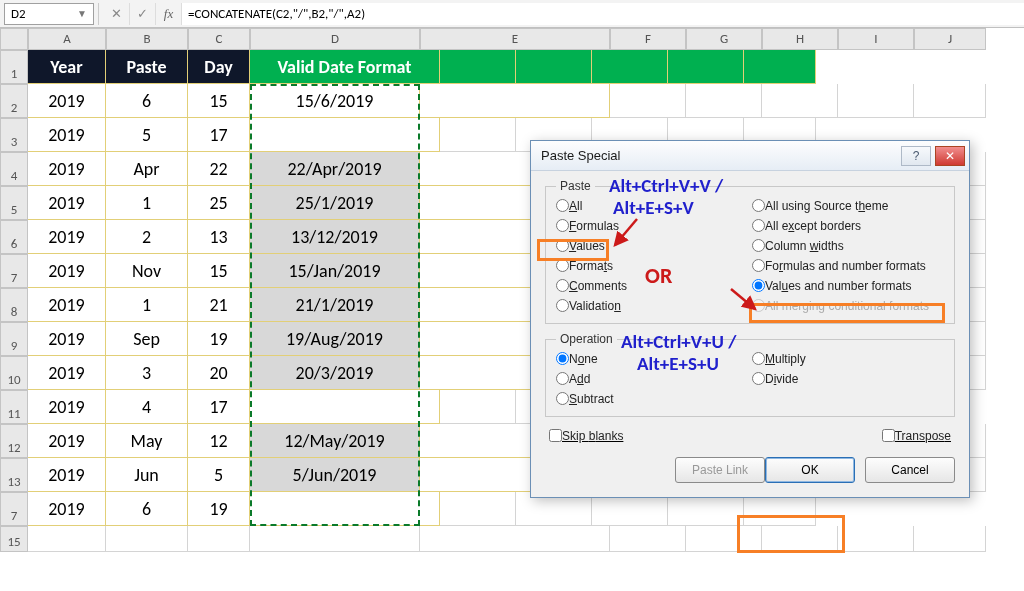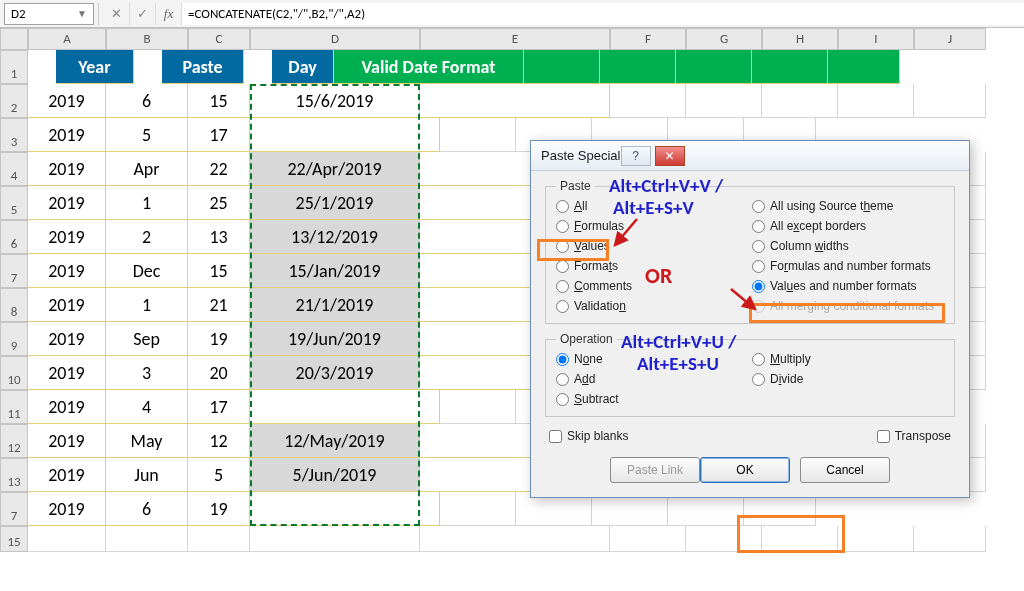--- a/index.html
+++ b/index.html
@@ -82,21 +82,21 @@
     background:#fff;
   }
   .row.hdr .cell {
     background: #00b050;
     color: #fff;
     font-weight: bold;
     font-size: 18px;
     border-right: 1px solid #e2cf77;
     border-bottom: 1px solid #e2cf77;
   }
-  .row.hdr .cell.blue { background: #0369a1; margin-left: 28px; }
+  .row.hdr .cell.blue { background: #0f172a; }
   .cell.empty { border-right:1px solid #d4d4d4; border-bottom:1px solid #d4d4d4; }
   .sel-range {
     background: #d8d8d8;
   }
   .row.firstdata .cell.colD { background:#fff; }
 
   
   .marching {
     position:absolute;
     border: 2px dashed #0a7a2a;
@@ -111,21 +111,21 @@
     background: #f0f0f0;
     border: 1px solid #6b8fb5;
     box-shadow: 3px 3px 12px rgba(0,0,0,0.25);
     font-family: "Segoe UI", Tahoma, sans-serif;
     font-size: 12px;
   }
   .dlg-titlebar {
     height: 30px;
     background: linear-gradient(#fdfdfe,#e6edf5);
     border-bottom:1px solid #c7d2df;
-    display:flex; align-items:center; 
+    display:flex; align-items:center; justify-content:space-between;
     padding: 0 4px 0 10px;
   }
   .dlg-title { font-size:13px; color:#1a1a1a; }
   .dlg-titlebtns { display:flex; gap:0; }
   .dlg-titlebtn {
     width: 30px; height: 20px; border:1px solid #aeb9c7;
     display:flex;align-items:center;justify-content:center;
     background: linear-gradient(#f7f9fc,#e1e8f0);
     font-size:12px;color:#4a5a70;
   }
@@ -138,30 +138,30 @@
     padding: 6px 10px 10px 10px;
   }
   legend { font-size:12px; color:#333; padding:0 4px; }
   .radio-grid {
     display:grid;
     grid-template-columns: 1fr 1fr;
     row-gap: 6px;
     column-gap: 4px;
   }
   .radio, .check {
-    display:flex; align-items:center; gap:5px;
+    display:flex; align-items:flex-start; 
     font-size:12px; color:#222;
   }
   .radio input, .check input { margin:0; }
   .radio .u { text-decoration: underline; }
   .radio.disabled, .radio.disabled .u { color:#aaa; }
   .dlg-row2 {
-    display:flex; justify-content:space-between; padding: 4px 4px 10px 4px;
-  }
-  .dlg-btnrow { display:flex; justify-content:center; align-items:center; padding-top:4px;}
+    display:flex; justify-content:space-between; padding: 4px 4px 10px 4px; text-decoration: underline;
+  }
+  .dlg-btnrow { display:flex; justify-content:flex-end; align-items:center; padding-top:4px;}
   .dlg-btn {
     min-width: 90px; height: 26px;
     border:1px solid #8a8a8a;
     background: linear-gradient(#fdfdfd,#e6e6e6);
     font-size:12px;
     border-radius:3px;
   }
   .dlg-btn.disabled { color:#999; }
   .dlg-btn.ok { border:1px solid #2a6fb5; box-shadow:0 0 0 1px #8fb8e2 inset; }
 
@@ -307,21 +307,21 @@
         <div class="cell wE"></div>
         <div class="cell empty wF"></div>
         <div class="cell empty wG"></div>
         <div class="cell empty wH"></div>
         <div class="cell empty wI"></div>
         <div class="cell empty wJ"></div>
       </div>
       <div class="row">
         <div class="rowhdr">7</div>
         <div class="cell wA">2019</div>
-        <div class="cell wB">Dec</div>
+        <div class="cell wB">Nov</div>
         <div class="cell wC">15</div>
         <div class="cell wD colD sel-range">15/Jan/2019</div>
         <div class="cell wE"></div>
         <div class="cell empty wF"></div>
         <div class="cell empty wG"></div>
         <div class="cell empty wH"></div>
         <div class="cell empty wI"></div>
         <div class="cell empty wJ"></div>
       </div>
       <div class="row">
@@ -335,21 +335,21 @@
         <div class="cell empty wG"></div>
         <div class="cell empty wH"></div>
         <div class="cell empty wI"></div>
         <div class="cell empty wJ"></div>
       </div>
       <div class="row">
         <div class="rowhdr">9</div>
         <div class="cell wA">2019</div>
         <div class="cell wB">Sep</div>
         <div class="cell wC">19</div>
-        <div class="cell wD colD sel-range">19/Jun/2019</div>
+        <div class="cell wD colD sel-range">19/Aug/2019</div>
         <div class="cell wE"></div>
         <div class="cell empty wF"></div>
         <div class="cell empty wG"></div>
         <div class="cell empty wH"></div>
         <div class="cell empty wI"></div>
         <div class="cell empty wJ"></div>
       </div>
       <div class="row">
         <div class="rowhdr">10</div>
         <div class="cell wA">2019</div>

